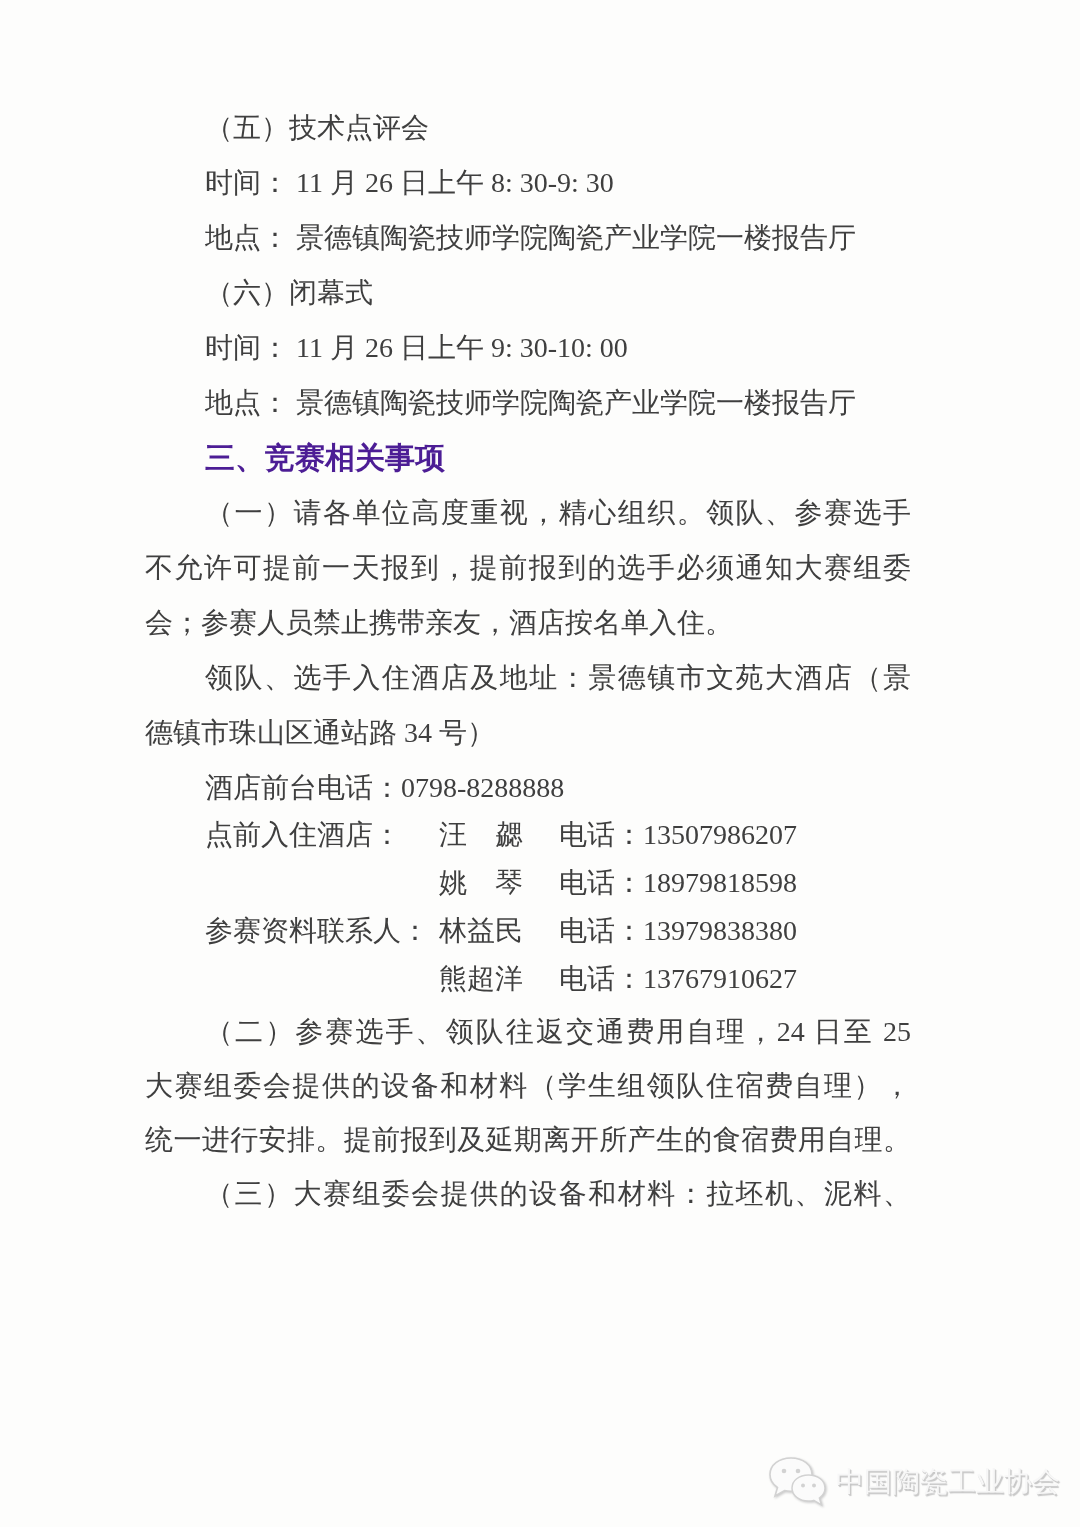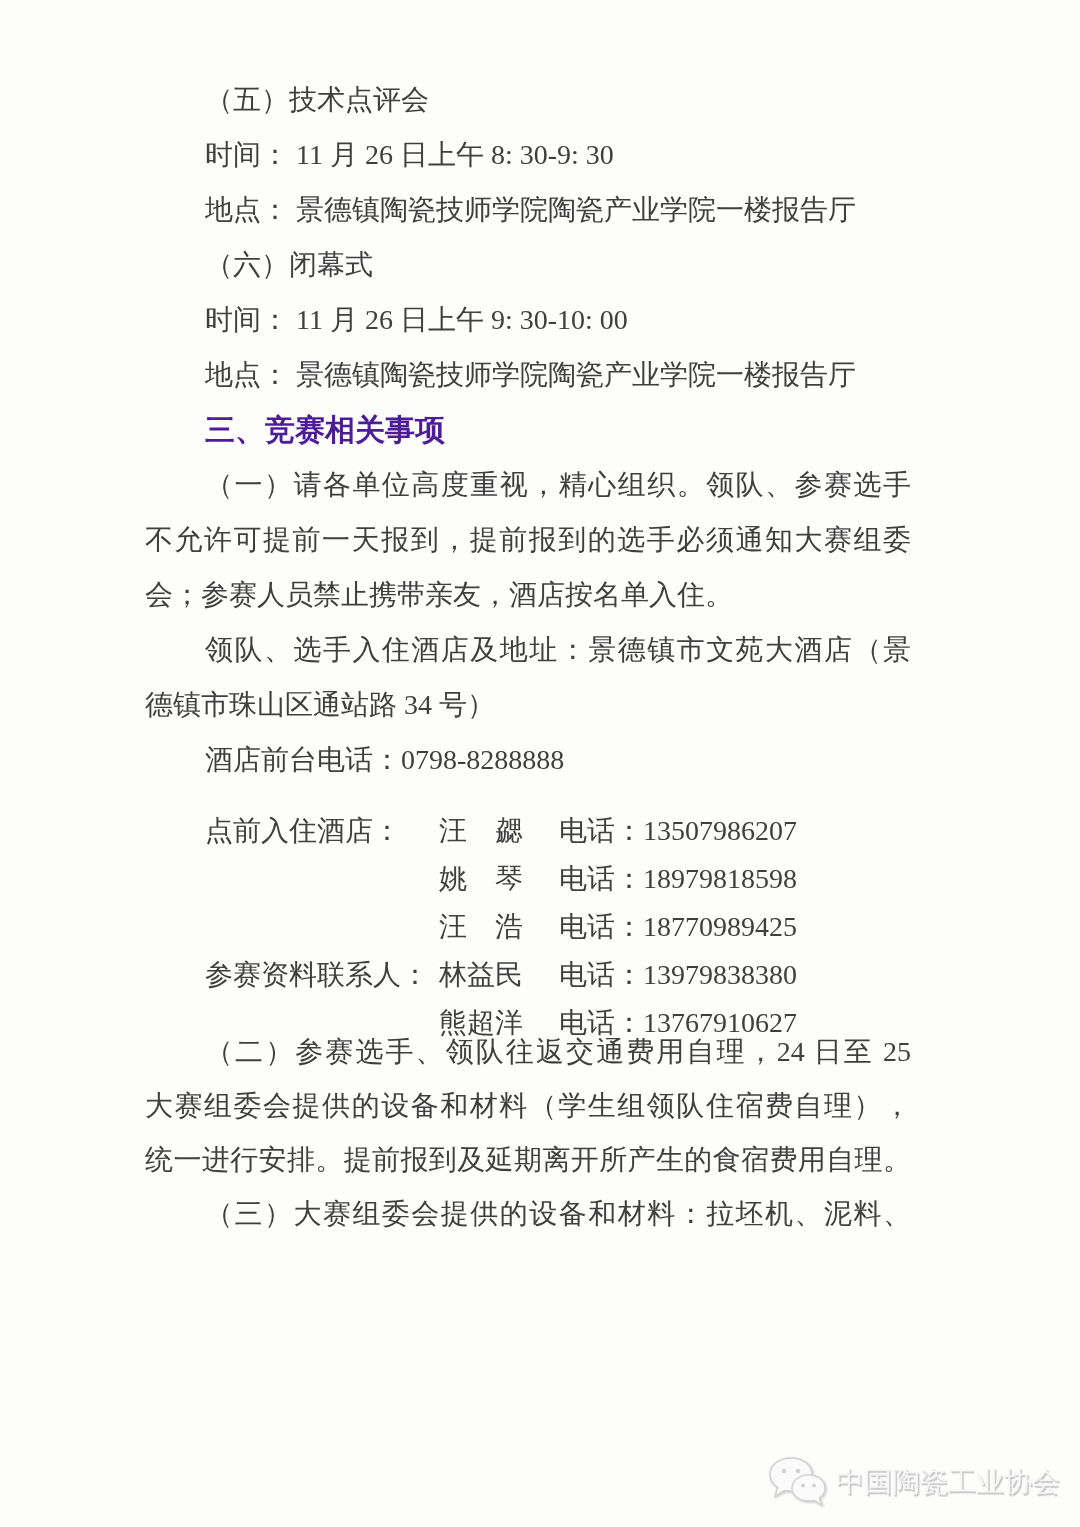--- a/index.html
+++ b/index.html
@@ -12,21 +12,21 @@
     overflow: hidden;
   }
   .page {
     position: absolute; inset: 0;
     background: #fdfdfc;
   }
   .doc {
     position: absolute;
     left: 145px; top: 0;
     width: 766px;
-    padding-top: 72px;
+    padding-top: 100px;
     font-size: 28px;
   }
   .line {
     height: 55px;
     line-height: 55px;
     white-space: normal;
   }
   .indent { text-indent: 60px; }
   .just {
     text-align: justify;
@@ -39,21 +39,21 @@
     color: #4c1d95;
   }
   .contacts { margin-top: -4px; }
   .contact-row {
     height: 48px;
     line-height: 48px;
     padding-left: 60px;
     white-space: nowrap;
   }
   .c-label { display: inline-block; width: 234px; }
-  .c-name  { display: inline-block; width: 120px; margin-top: 24px; }
+  .c-name  { display: inline-block; width: 120px; }
   .c-phone-label { display: inline-block; }
   .c-phone { display: inline-block; }
   .block2 { margin-top: 2px; }
   .block2 .line { height: 54px; line-height: 54px; }
   .footer {
     position: absolute;
     top: 1455px; right: 20px;
     display: flex;
     align-items: center;
     gap: 8px;
@@ -90,23 +90,20 @@
     <div class="line indent">酒店前台电话：0798-8288888</div>
 
     <div class="contacts">
       <div class="contact-row">
         <span class="c-label">点前入住酒店：</span><span class="c-name">汪　勰</span><span class="c-phone-label">电话：</span><span class="c-phone">13507986207</span>
       </div>
       <div class="contact-row">
         <span class="c-label"></span><span class="c-name">姚　琴</span><span class="c-phone-label">电话：</span><span class="c-phone">18979818598</span>
       </div>
       <div class="contact-row">
-        <span class="c-label"></span><span class="c-name">汪　浩</span><span class="c-phone-label">电话：</span><span class="c-phone">18770989425</span>
-      </div>
-      <div class="contact-row">
         <span class="c-label">参赛资料联系人：</span><span class="c-name">林益民</span><span class="c-phone-label">电话：</span><span class="c-phone">13979838380</span>
       </div>
       <div class="contact-row">
         <span class="c-label"></span><span class="c-name">熊超洋</span><span class="c-phone-label">电话：</span><span class="c-phone">13767910627</span>
       </div>
     </div>
 
     <div class="block2">
       <div class="line indent just">（二）参赛选手、领队往返交通费用自理，24 日至 25</div>
       <div class="line just">大赛组委会提供的设备和材料（学生组领队住宿费自理），</div>

